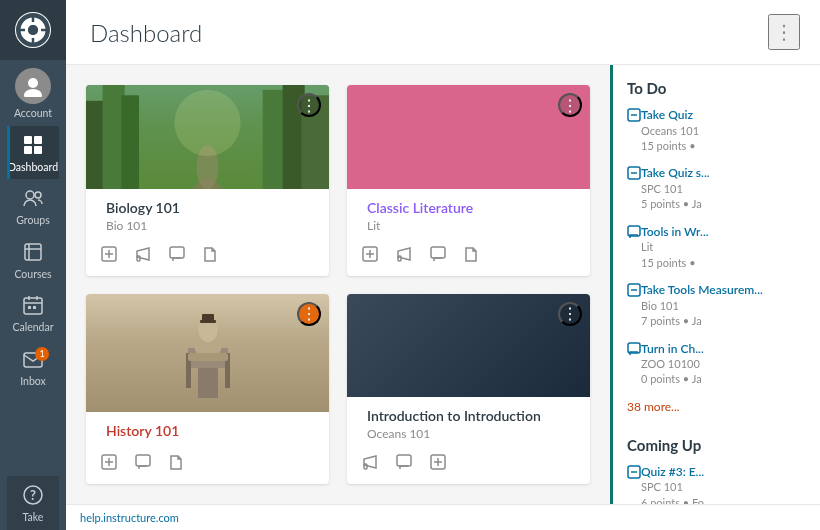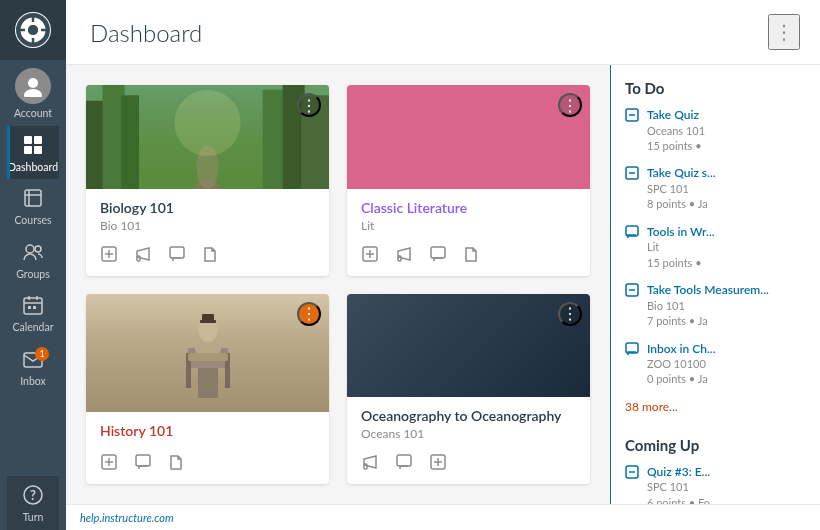--- a/index.html
+++ b/index.html
@@ -199,21 +199,21 @@
       display: flex;
       align-items: center;
       justify-content: center;
     }
     .card-menu-btn.dark-bg {
       background: rgba(230, 96, 0, 0.9);
       border-radius: 50%;
     }
 
     .card-body {
-      padding: 10px 14px 6px;
+      padding: 10px 20px 6px;
       flex: 1;
     }
     .card-title {
       font-size: 14px;
       font-weight: 600;
       color: #2d3b45;
       margin-bottom: 2px;
     }
     .card-title.pink { color: #8b5cf6; }
     .card-title.red { color: #c0392b; }
@@ -230,34 +230,34 @@
     .card-action-icon {
       color: #8b8b8b;
       font-size: 16px;
       cursor: pointer;
     }
 
     
     .right-panel {
       width: 210px;
       background: #fff;
-      border-left: 1px solid #0f766e;
+      border-left: 3px solid #0f766e;
       padding: 14px 14px;
       overflow-y: auto;
       flex-shrink: 0;
     }
     .panel-section-title {
       font-size: 15px;
       font-weight: 700;
       color: #2d3b45;
       margin-bottom: 10px;
     }
     .todo-item {
       display: flex;
-      gap: 8px;
+      gap: 0;
       margin-bottom: 12px;
       cursor: pointer;
     }
     .todo-icon {
       color: #0770a3;
       font-size: 14px;
       flex-shrink: 0;
       margin-top: 1px;
     }
     .todo-content {}
@@ -335,38 +335,38 @@
         <rect x="2" y="12" width="8" height="8" rx="1" fill="#fff"></rect>
         <rect x="12" y="12" width="8" height="8" rx="1" fill="#fff"></rect>
       </svg>
     </span>
     <span class="sidebar-item-label">Dashboard</span>
   </div>
 
   <div class="sidebar-item">
     <span class="sidebar-icon">
       <svg width="22" height="22" viewBox="0 0 22 22" fill="none">
-        <rect x="3" y="3" width="16" height="16" rx="2" stroke="#c7cdd1" stroke-width="1.5"></rect>
-        <line x1="3" y1="8" x2="19" y2="8" stroke="#c7cdd1" stroke-width="1.5"></line>
-        <line x1="7" y1="3" x2="7" y2="19" stroke="#c7cdd1" stroke-width="1.5"></line>
-      </svg>
-    </span>
-    <span class="sidebar-item-label">Courses</span>
-  </div>
-
-  <div class="sidebar-item">
-    <span class="sidebar-icon">
-      <svg width="22" height="22" viewBox="0 0 22 22" fill="none">
         <circle cx="8" cy="8" r="4" stroke="#c7cdd1" stroke-width="1.5"></circle>
         <circle cx="16" cy="8" r="3" stroke="#c7cdd1" stroke-width="1.5"></circle>
         <path d="M2 19c0-3.3 2.7-6 6-6s6 2.7 6 6" stroke="#c7cdd1" stroke-width="1.5" fill="none"></path>
         <path d="M16 13c2.2 0 4 1.8 4 4" stroke="#c7cdd1" stroke-width="1.5" fill="none"></path>
       </svg>
     </span>
     <span class="sidebar-item-label">Groups</span>
+  </div>
+
+  <div class="sidebar-item">
+    <span class="sidebar-icon">
+      <svg width="22" height="22" viewBox="0 0 22 22" fill="none">
+        <rect x="3" y="3" width="16" height="16" rx="2" stroke="#c7cdd1" stroke-width="1.5"></rect>
+        <line x1="3" y1="8" x2="19" y2="8" stroke="#c7cdd1" stroke-width="1.5"></line>
+        <line x1="7" y1="3" x2="7" y2="19" stroke="#c7cdd1" stroke-width="1.5"></line>
+      </svg>
+    </span>
+    <span class="sidebar-item-label">Courses</span>
   </div>
 
   <div class="sidebar-item">
     <span class="sidebar-icon">
       <svg width="22" height="22" viewBox="0 0 22 22" fill="none">
         <rect x="2" y="4" width="18" height="16" rx="2" stroke="#c7cdd1" stroke-width="1.5"></rect>
         <line x1="2" y1="9" x2="20" y2="9" stroke="#c7cdd1" stroke-width="1.5"></line>
         <line x1="7" y1="2" x2="7" y2="6" stroke="#c7cdd1" stroke-width="1.5"></line>
         <line x1="15" y1="2" x2="15" y2="6" stroke="#c7cdd1" stroke-width="1.5"></line>
         <rect x="6" y="12" width="3" height="3" rx="0.5" fill="#c7cdd1"></rect>
@@ -387,21 +387,21 @@
     <span class="sidebar-item-label">Inbox</span>
   </div>
 
   <div class="sidebar-item" style="margin-top:auto; background: rgba(0,0,0,0.15);">
     <span class="sidebar-icon">
       <svg width="22" height="22" viewBox="0 0 22 22" fill="none">
         <circle cx="11" cy="11" r="9" stroke="#c7cdd1" stroke-width="1.5"></circle>
         <text x="11" y="16" text-anchor="middle" fill="#c7cdd1" font-size="13" font-weight="bold">?</text>
       </svg>
     </span>
-    <span class="sidebar-item-label">Turn</span>
+    <span class="sidebar-item-label">Take</span>
   </div>
 </nav>
 
 <div class="main">
 
   <div class="header">
     <h1 class="header-title">Dashboard</h1>
     <button class="header-menu-btn">⋮</button>
   </div>
 
@@ -557,21 +557,21 @@
           </span>
         </div>
       </div>
 
       <div class="course-card">
         <div class="card-image">
           <div class="card-image-dark"></div>
           <button class="card-menu-btn">⋮</button>
         </div>
         <div class="card-body">
-          <div class="card-title">Oceanography to Oceanography</div>
+          <div class="card-title">Introduction to Introduction</div>
           <div class="card-subtitle">Oceans 101</div>
         </div>
         <div class="card-actions">
           <span class="card-action-icon">
             <svg width="18" height="18" viewBox="0 0 18 18" fill="none">
                 <path d="M3 12V6l12-3v12L3 12z" stroke="#8b8b8b" stroke-width="1.5" fill="none"></path>
                 <rect x="3" y="11" width="3" height="5" rx="1" stroke="#8b8b8b" stroke-width="1.5" fill="none"></rect>
               </svg>
           </span>
           <span class="card-action-icon">
@@ -615,21 +615,21 @@
         <span class="todo-icon">
           <svg width="14" height="14" viewBox="0 0 14 14" fill="none">
               <rect x="1" y="1" width="12" height="12" rx="2" stroke="#0770a3" stroke-width="1.5"></rect>
               <line x1="4" y1="7" x2="10" y2="7" stroke="#0770a3" stroke-width="1.5"></line>
             </svg>
         </span>
         <div class="todo-content">
           <div class="todo-title">Take Quiz s...</div>
           <div class="todo-sub">
             <span>SPC 101</span><br>
-            <span>8 points • Ja</span>
+            <span>5 points • Ja</span>
           </div>
         </div>
       </div>
 
       <div class="todo-item">
         <span class="todo-icon">
           <svg width="14" height="14" viewBox="0 0 14 14" fill="none">
               <rect x="1" y="1" width="12" height="10" rx="2" stroke="#0770a3" stroke-width="1.5"></rect>
               <polyline points="3,13 3,10 11,10" stroke="#0770a3" stroke-width="1.5" fill="none"></polyline>
             </svg>
@@ -660,21 +660,21 @@
       </div>
 
       <div class="todo-item">
         <span class="todo-icon">
           <svg width="14" height="14" viewBox="0 0 14 14" fill="none">
               <rect x="1" y="1" width="12" height="10" rx="2" stroke="#0770a3" stroke-width="1.5"></rect>
               <polyline points="3,13 3,10 11,10" stroke="#0770a3" stroke-width="1.5" fill="none"></polyline>
             </svg>
         </span>
         <div class="todo-content">
-          <div class="todo-title">Inbox in Ch...</div>
+          <div class="todo-title">Turn in Ch...</div>
           <div class="todo-sub">
             <span>ZOO 10100</span><br>
             <span>0 points • Ja</span>
           </div>
         </div>
       </div>
 
       <a class="more-link">38 more...</a>
 
       <div class="coming-up-section">
@@ -695,16 +695,16 @@
             </div>
           </div>
         </div>
 
       </div>
     </div>
 
   </div>
 
   <div class="footer">
-    <a style="color:#0770a3; text-decoration:none;font-style:italic;">help.instructure.com</a>
+    <a style="color:#0770a3; text-decoration:none;">help.instructure.com</a>
   </div>
 
 </div>
 
 </body></html>

